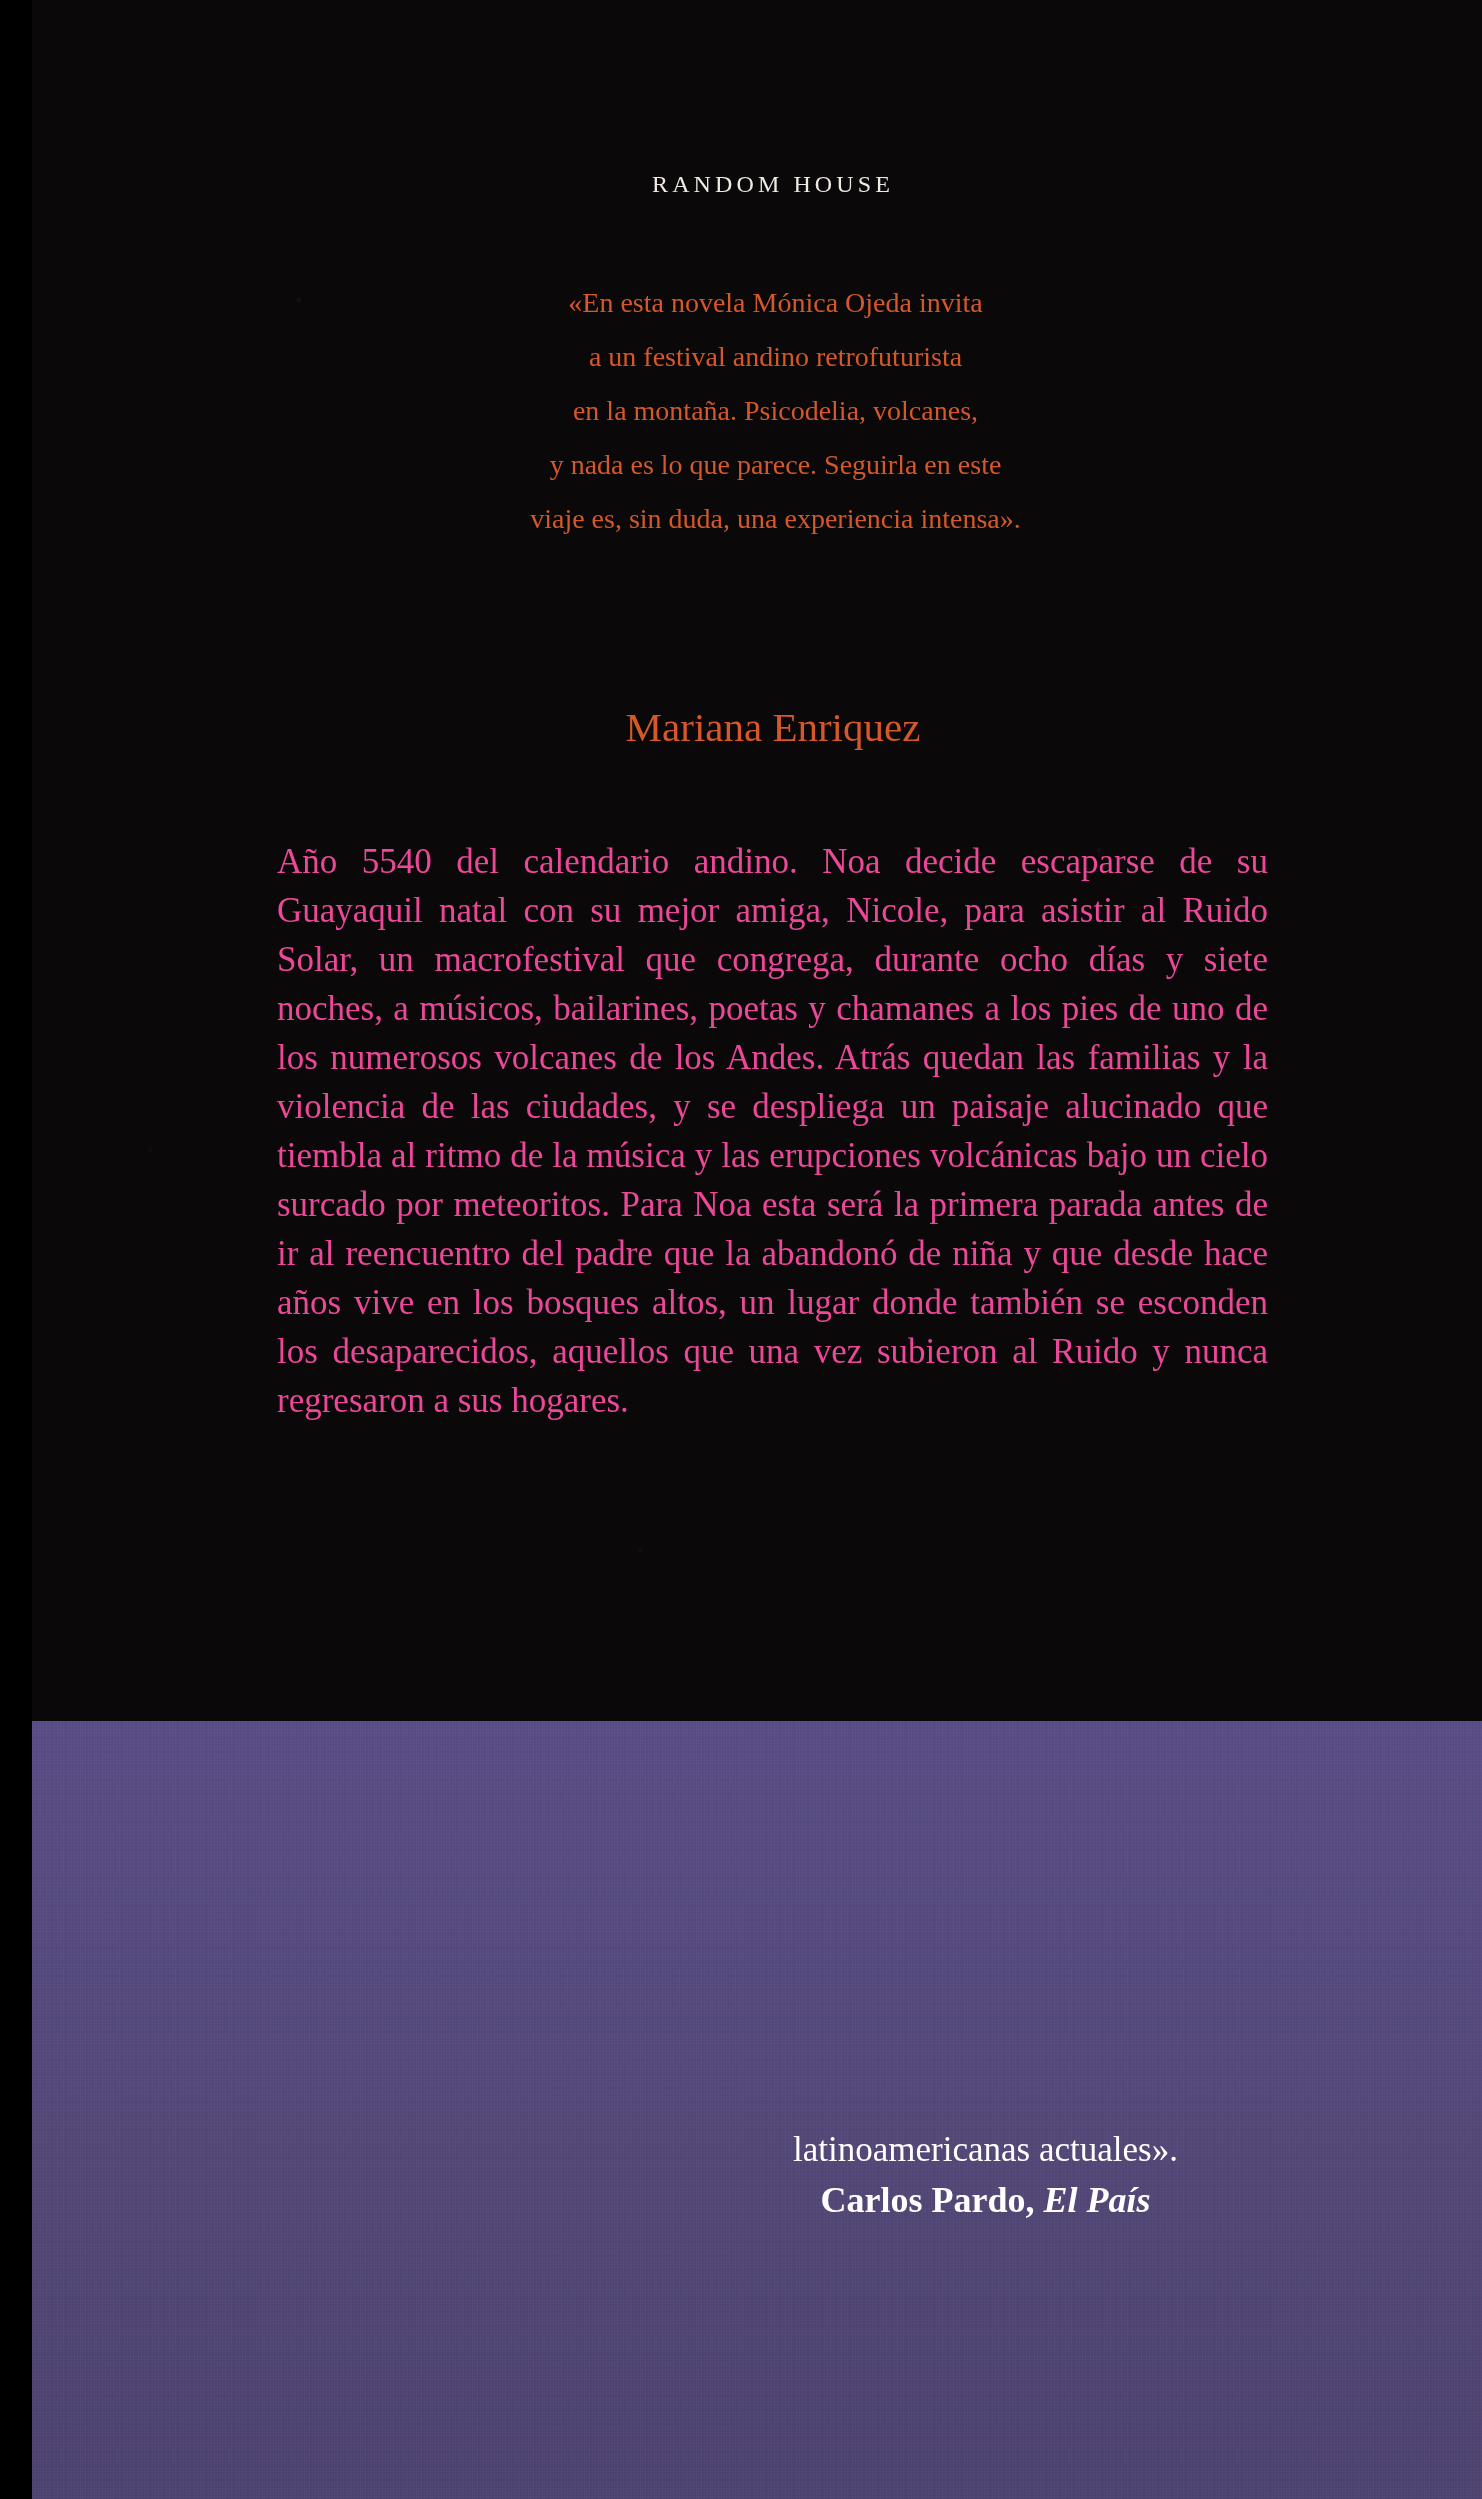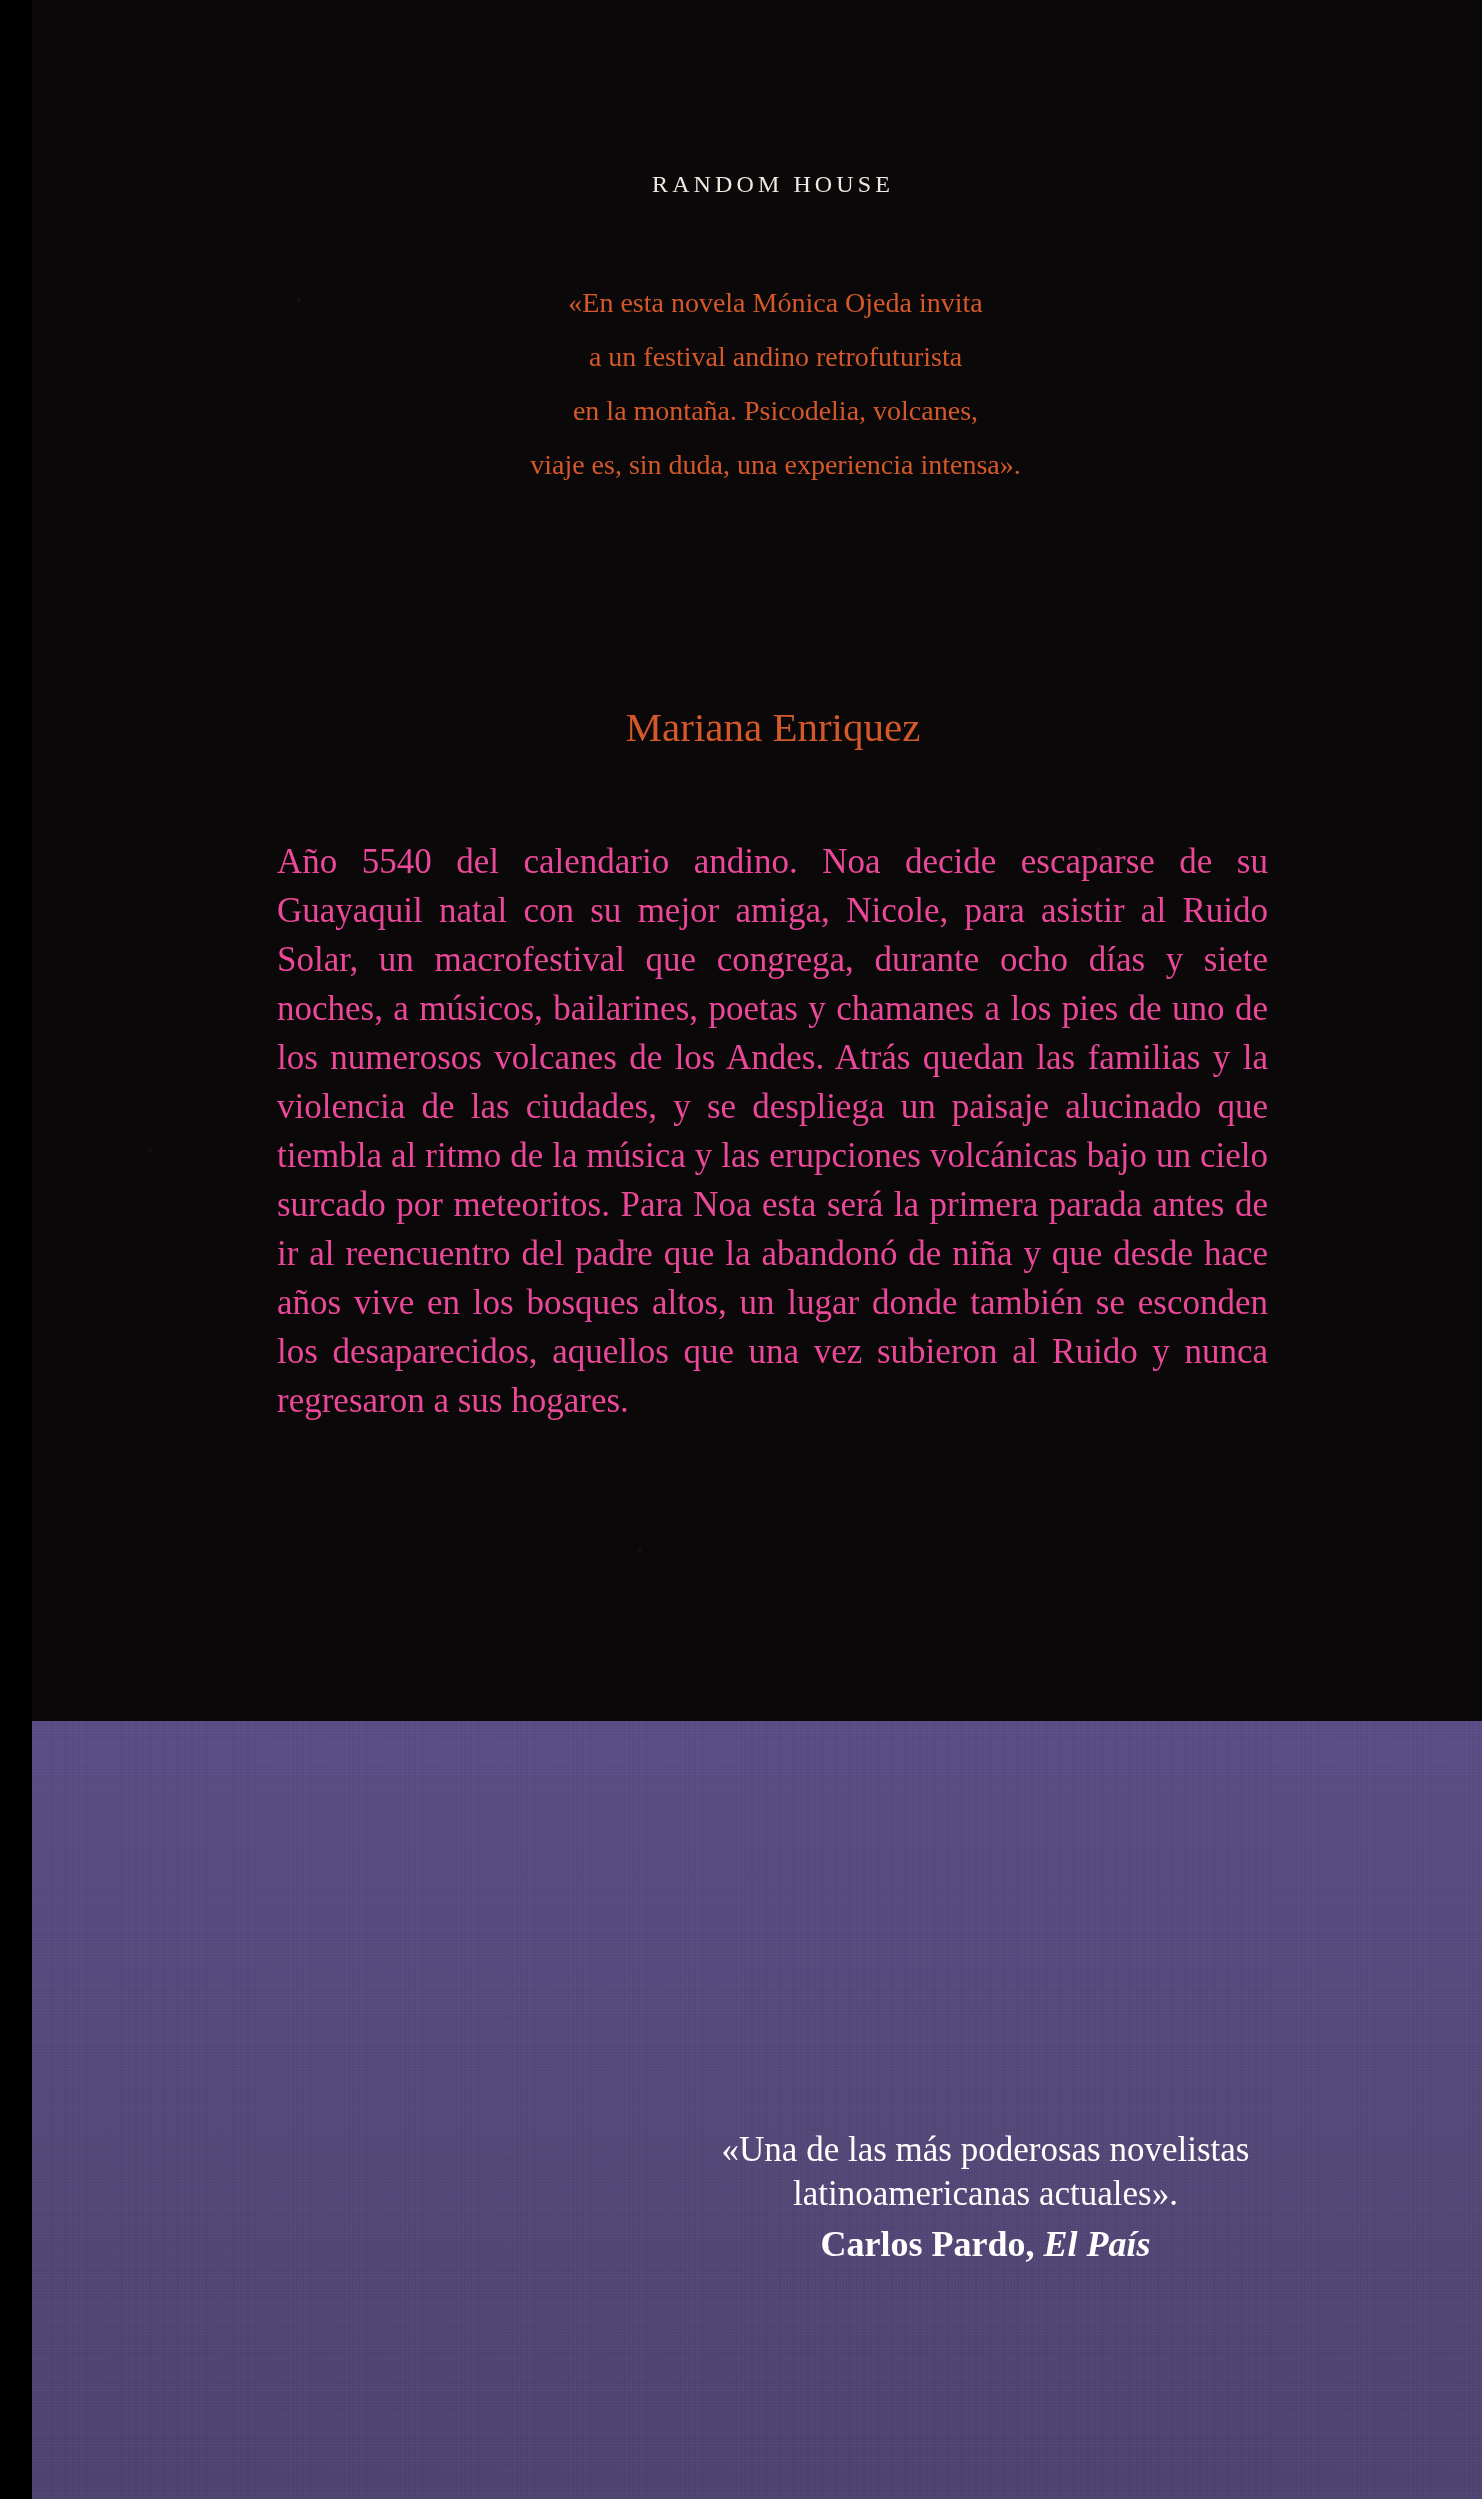--- a/index.html
+++ b/index.html
@@ -160,36 +160,36 @@
   <div class="spine-edge2"></div>
 
   <div class="top-panel">
 
     <div class="imprint">RANDOM HOUSE</div>
 
     <div class="blurb-top">
       <span class="line">«En esta novela Mónica Ojeda invita</span>
       <span class="line">a un festival andino retrofuturista</span>
       <span class="line">en la montaña. Psicodelia, volcanes,</span>
+      <span class="line">y nada es lo que parece. Seguirla en este</span>
       <span class="line">viaje es, sin duda, una experiencia intensa».</span>
     </div>
 
     <div class="blurb-top-author">Mariana Enriquez</div>
 
     <div class="synopsis">
       <p>Año 5540 del calendario andino. Noa decide escaparse de su Guayaquil natal con su mejor amiga, Nicole, para asistir al Ruido Solar, un macrofestival que congrega, durante ocho días y siete noches, a músicos, bailarines, poetas y chamanes a los pies de uno de los numerosos volcanes de los Andes. Atrás quedan las familias y la violencia de las ciudades, y se despliega un paisaje alucinado que tiembla al ritmo de la música y las erupciones volcánicas bajo un cielo surcado por meteoritos. Para Noa esta será la primera parada antes de ir al reencuentro del padre que la abandonó de niña y que desde hace años vive en los bosques altos, un lugar donde también se esconden los desaparecidos, aquellos que una vez subieron al Ruido y nunca regresaron a sus hogares.</p>
     </div>
   </div>
 
   <div class="bottom-panel">
 
 
     <div class="quote-block quote-2">
       <div class="quote-text">
-        <span class="line">«Una de las más poderosas novelistas</span>
         <span class="line">latinoamericanas actuales».</span>
       </div>
       <div class="quote-author">
         <span>Carlos Pardo, </span><span class="src">El País</span>
       </div>
     </div>
 
   </div>
 </div>
 

